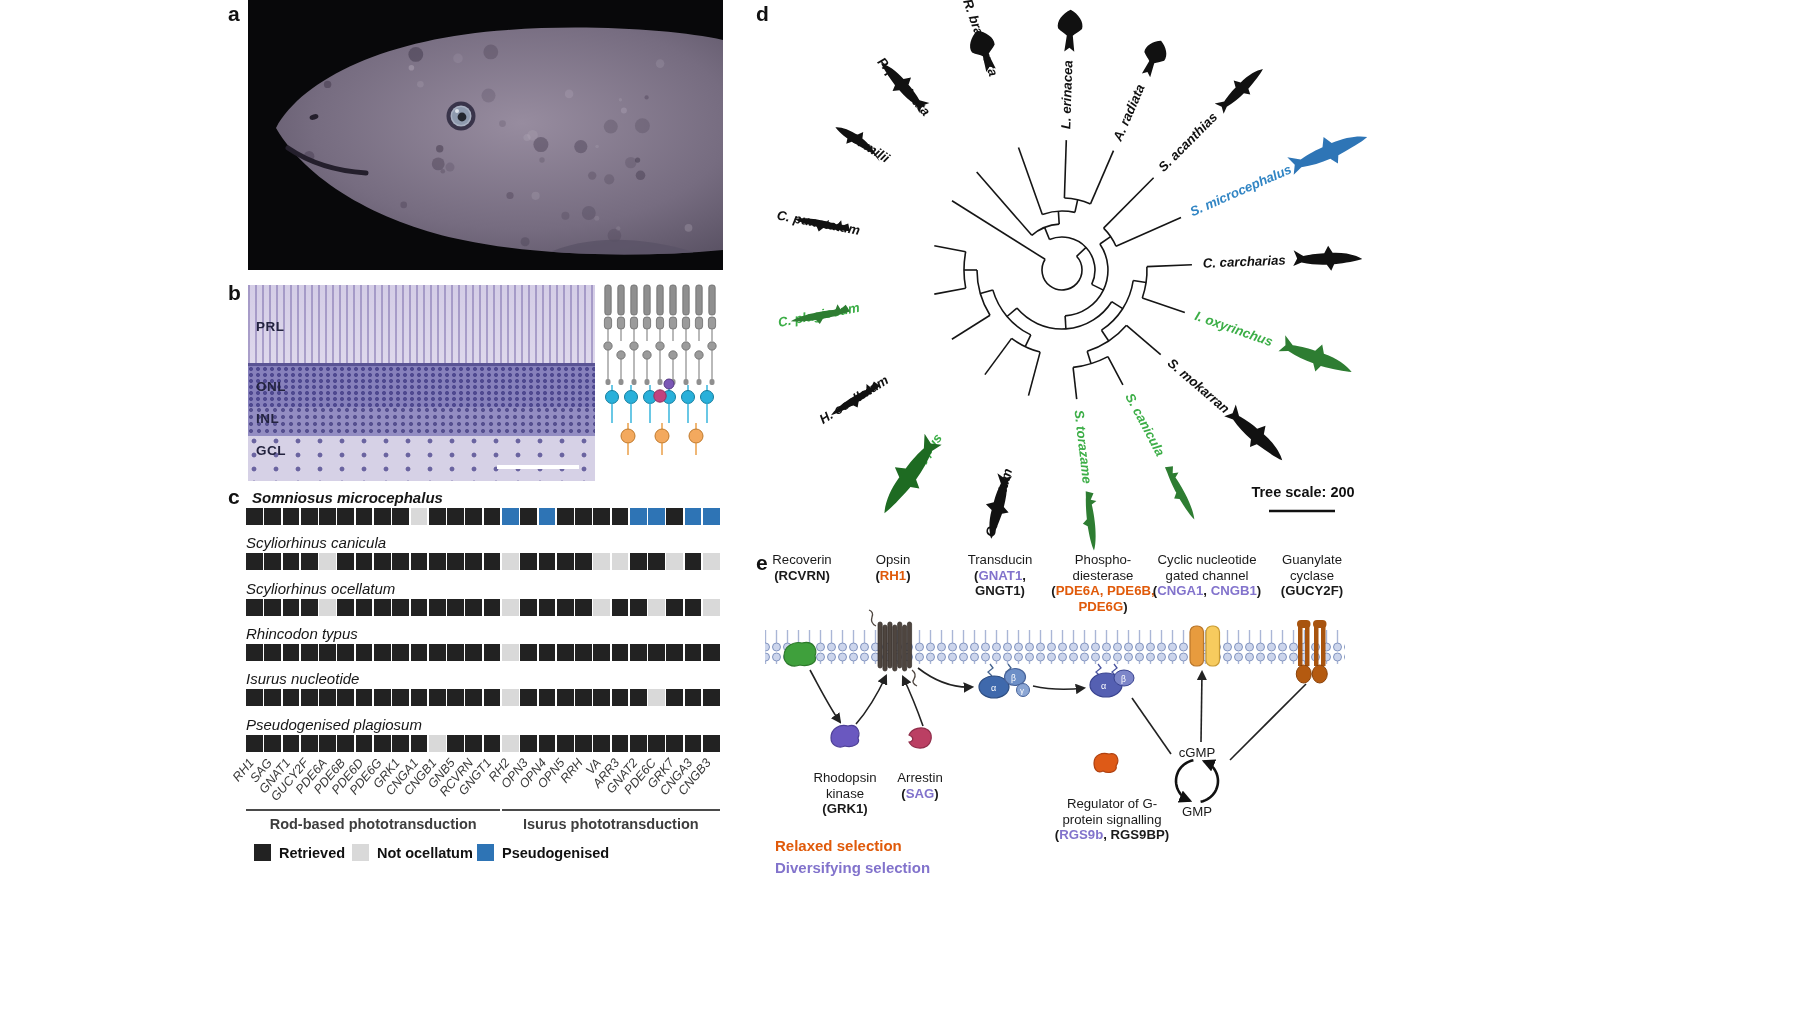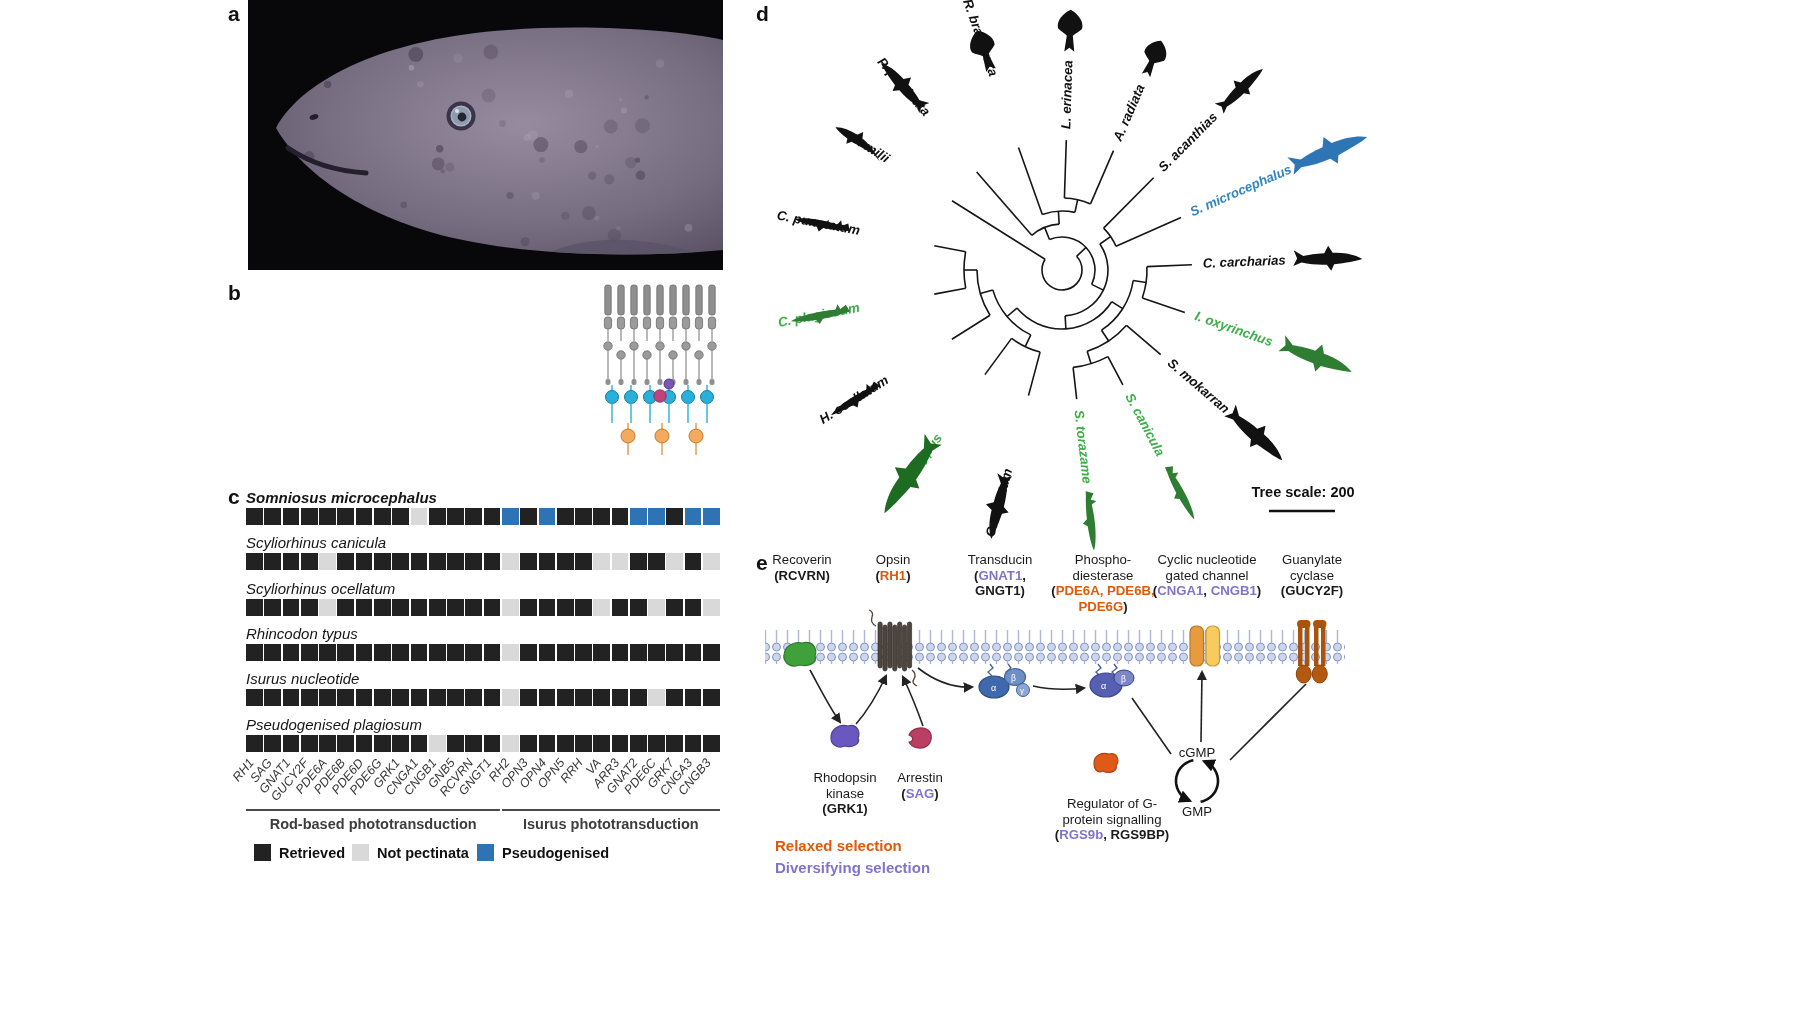--- a/index.html
+++ b/index.html
@@ -4,21 +4,21 @@
 <style>
   * { margin:0; padding:0; box-sizing:border-box; }
   html,body { background:#ffffff; }
   .fig { position:relative; width:1800px; height:1013px; background:#fff;
          font-family:"Liberation Sans", sans-serif; overflow:hidden; color:#111; }
   .panel-label { position:absolute; font-size:21px; font-weight:bold; color:#111; }
   .abs-svg { position:absolute; overflow:visible; }
   
   #matrix { position:absolute; left:246px; top:487px; width:500px; height:390px; }
   .sp-name { position:absolute; font-style:italic; font-size:15px; color:#161616; white-space:nowrap; }
-  .sp-name.bold { font-weight:bold; }
+  .sp-name.bold { font-weight:bold;margin-left:6px; }
   .sq { position:absolute; width:16.8px; height:17px; }
   .grp-rule { position:absolute; border-top:2.6px solid #4a4a4a; height:0; }
   .grp-label { position:absolute; font-weight:bold; font-size:14.5px; color:#3d3d3d; text-align:center; white-space:nowrap; }
   .leg { position:absolute; display:flex; align-items:center; gap:8px; font-weight:bold; font-size:14.5px; color:#111; white-space:nowrap; }
   .leg .sw { width:17px; height:17px; display:inline-block; flex:0 0 auto; }
   
   .hist { position:absolute; left:248px; top:285px; width:347px; height:196px; overflow:hidden; }
   .hlayer { position:absolute; left:0; right:0; }
   .hl-prl { top:0; height:40%;
     background: repeating-linear-gradient(90deg, rgba(118,103,168,.5) 0 2px, rgba(0,0,0,0) 2px 7px),
@@ -110,20 +110,31 @@
     <ellipse cx="66" cy="117" rx="4.5" ry="2.6" fill="#241f2c" transform="rotate(-15 66 117)"></ellipse>
     <g>
       <circle cx="213" cy="116" r="14.5" fill="#39344a"></circle>
       <circle cx="213" cy="116" r="10.5" fill="#a9b1c2"></circle>
       <circle cx="213" cy="116" r="9" fill="#8e9aae"></circle>
       <circle cx="214" cy="117" r="4.4" fill="#23262e"></circle>
       <circle cx="209" cy="111" r="2" fill="#e9edf4" opacity="0.85"></circle>
     </g>
   </svg>
 
+  <div class="hist">
+    <div class="hlayer hl-prl"></div>
+    <div class="hlayer hl-onl"></div>
+    <div class="hlayer hl-inl"></div>
+    <div class="hlayer hl-gcl"></div>
+    <div class="hlabel" style="top:34px">PRL</div>
+    <div class="hlabel" style="top:94px">ONL</div>
+    <div class="hlabel" style="top:126px">INL</div>
+    <div class="hlabel" style="top:158px">GCL</div>
+    <div class="hscale"></div>
+  </div>
   <svg id="schem-svg" class="abs-svg" style="left:598px;top:283px" width="127" height="198" viewBox="0 0 127 198">
       <g>
         <rect x="6.8" y="2" width="6.4" height="30" rx="2.5" fill="#8f8f8f" stroke="#6b6b6b" stroke-width="0.8"></rect>
         <rect x="6.4" y="34" width="7.2" height="12" rx="3" fill="#9b9b9b" stroke="#6b6b6b" stroke-width="0.8"></rect>
         <line x1="10" y1="46" x2="10" y2="58" stroke="#8a8a8a" stroke-width="1.2"></line>
         <circle cx="10" cy="63" r="4.2" fill="#9b9b9b" stroke="#6b6b6b" stroke-width="0.8"></circle>
         <line x1="10" y1="67" x2="10" y2="96" stroke="#8a8a8a" stroke-width="1.2"></line>
         <rect x="7.5" y="96" width="5" height="6" rx="2" fill="#8f8f8f"></rect>
       </g>
       <g>
@@ -433,21 +444,21 @@
       <div class="grp-rule" style="left:0.0px;top:322px;width:254.4px"></div>
       <div class="grp-label" style="left:0.0px;top:329px;width:254.4px">Rod-based phototransduction</div>
       <div class="grp-rule" style="left:255.9px;top:322px;width:217.9px"></div>
       <div class="grp-label" style="left:255.9px;top:329px;width:217.9px">Isurus phototransduction</div>
       <div class="leg" style="left:8px;top:357px">
         <span class="sw" style="background:#222222"></span>
         <span>Retrieved</span>
       </div>
       <div class="leg" style="left:106px;top:357px">
         <span class="sw" style="background:#d9d9d9"></span>
-        <span>Not pectinata</span>
+        <span>Not ocellatum</span>
       </div>
       <div class="leg" style="left:231px;top:357px">
         <span class="sw" style="background:#2e74b5"></span>
         <span>Pseudogenised</span>
       </div>
     </div>
 
   <svg id="tree-svg" class="abs-svg" style="left:760px;top:0px" width="810" height="545" viewBox="0 0 810 545">
       <path d="M316.6,256.3 A20,20 0 1 1 285.1,259.3" fill="none" stroke="#151515" stroke-width="1.6"></path>
       <line x1="316.6" y1="256.3" x2="326.1" y2="247.4" stroke="#151515" stroke-width="1.6"></line>

